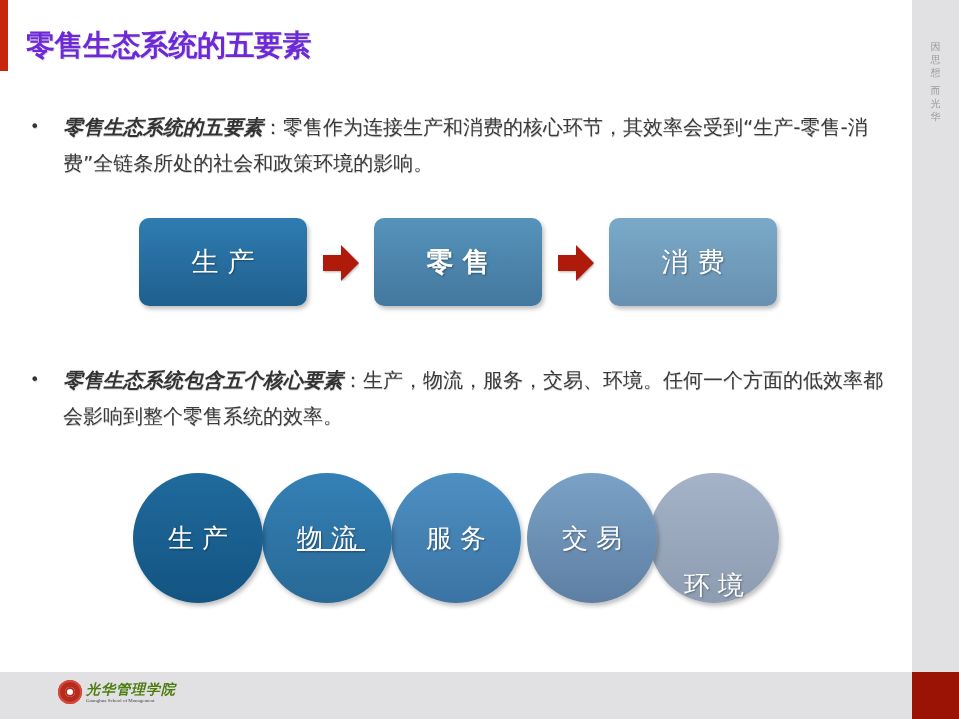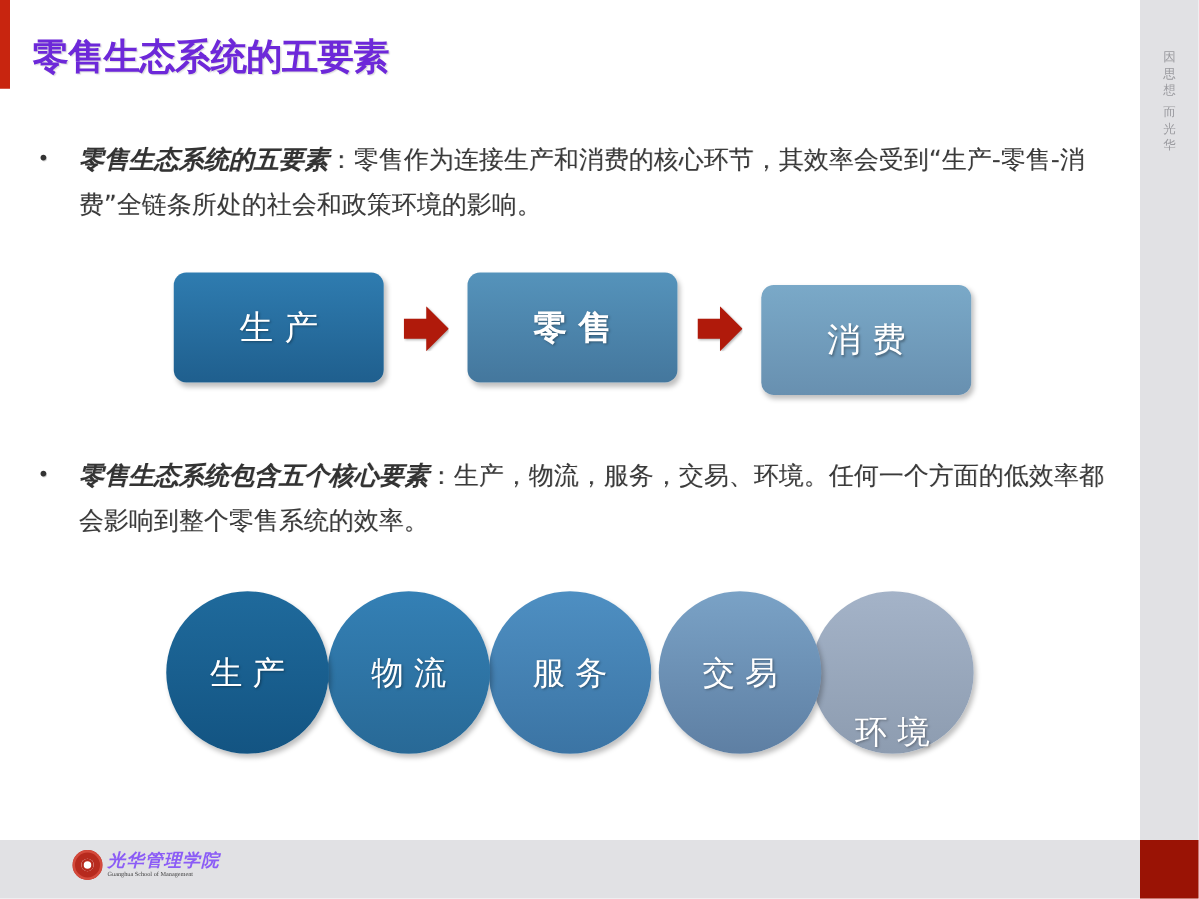--- a/index.html
+++ b/index.html
@@ -31,21 +31,21 @@
       width: 24px; height: 24px; border-radius: 50%;
       background: #b72a1e; position: relative;
       box-shadow: inset 0 0 0 2px #d44a3c;
     }
     .logo-seal::after {
       content: ""; position: absolute; left: 7px; top: 7px; width: 10px; height: 10px;
       border-radius: 50%; background: #ffffff;
       box-shadow: inset 0 0 0 2px #b72a1e;
     }
     .logo-text { margin-left: 4px; display: flex; flex-direction: column; }
-    .logo-cn { font-family: "DejaVu Serif", "Liberation Serif", serif; font-size: 14px; font-weight: bold; color: #8b5cf6; font-style: italic; letter-spacing: 1px; line-height: 16px; }
+    .logo-cn { font-family: "DejaVu Serif", "Liberation Serif", serif; font-size: 14px; font-weight: bold; color: #4d7c0f; font-style: italic; letter-spacing: 1px; line-height: 16px; }
     .logo-en { font-family: "Liberation Serif", serif; font-size: 5px; color: #444; line-height: 7px; }
 
     .bullet {
       position: absolute; left: 30px; width: 860px;
       font-size: 20px; line-height: 36px; color: #3a3a3a;
       text-shadow: 0.5px 0.5px 0.5px rgba(0,0,0,0.18);
     }
     .bullet .dot { position: absolute; left: 0; top: 0; font-size: 16px; color: #333; }
     .bullet .text { margin-left: 33px; display: block; }
     .bullet .em { font-weight: bold; font-style: italic; color: #333; }
@@ -56,36 +56,36 @@
       position: absolute; top: 218px; width: 168px; height: 88px;
       border-radius: 10px;
       display: flex; align-items: center; justify-content: center;
       color: #ffffff; font-size: 27px; letter-spacing: 9px;
       text-shadow: 1px 1px 2px rgba(0,0,0,0.35);
       box-shadow: 2px 3px 4px rgba(0,0,0,0.25);
     }
     .flow-box span { margin-left: 9px; }
     .box1 { left: 139px; background: linear-gradient(#2f7cb0, #1f5f8e); }
     .box2 { left: 374px; background: linear-gradient(#5593bb, #44779d); font-weight: bold; }
-    .box3 { left: 609px; background: linear-gradient(#7aa9c8, #6890b0); margin-top: 10px; }
+    .box3 { left: 609px; background: linear-gradient(#7aa9c8, #6890b0); }
 
     .arrow { position: absolute; top: 245px; width: 36px; height: 36px; }
     .arrow1 { left: 323px; }
     .arrow2 { left: 558px; }
 
     .circle {
       position: absolute; top: 473px; width: 130px; height: 130px; border-radius: 50%;
       display: flex; align-items: center; justify-content: center;
       color: #ffffff; font-size: 26px; letter-spacing: 8px;
       text-shadow: 1px 1px 2px rgba(0,0,0,0.35);
       box-shadow: 2px 3px 4px rgba(0,0,0,0.25);
     }
     .circle span { margin-left: 8px; }
     .c1 { left: 133px; background: linear-gradient(#1f6a9c, #135482); z-index: 5; }
-    .c2 { left: 262px; background: linear-gradient(#3480b5, #286996); z-index: 4; }
+    .c2 { left: 262px; background: linear-gradient(#3480b5, #286996); z-index: 4; text-decoration: underline; }
     .c3 { left: 391px; background: linear-gradient(#4e8fc2, #3b74a4); z-index: 3; text-align: center; }
     .c4 { left: 527px; background: linear-gradient(#7aa2c6, #5e7fa3); z-index: 2; }
     .c5 { left: 649px; background: linear-gradient(#a4b3c8, #8d9cb0); z-index: 1; align-items: flex-end; }
   </style>
 </head>
 <body>
 
 <div class="accent-bar"></div>
 <div class="title">零售生态系统的五要素</div>
 

